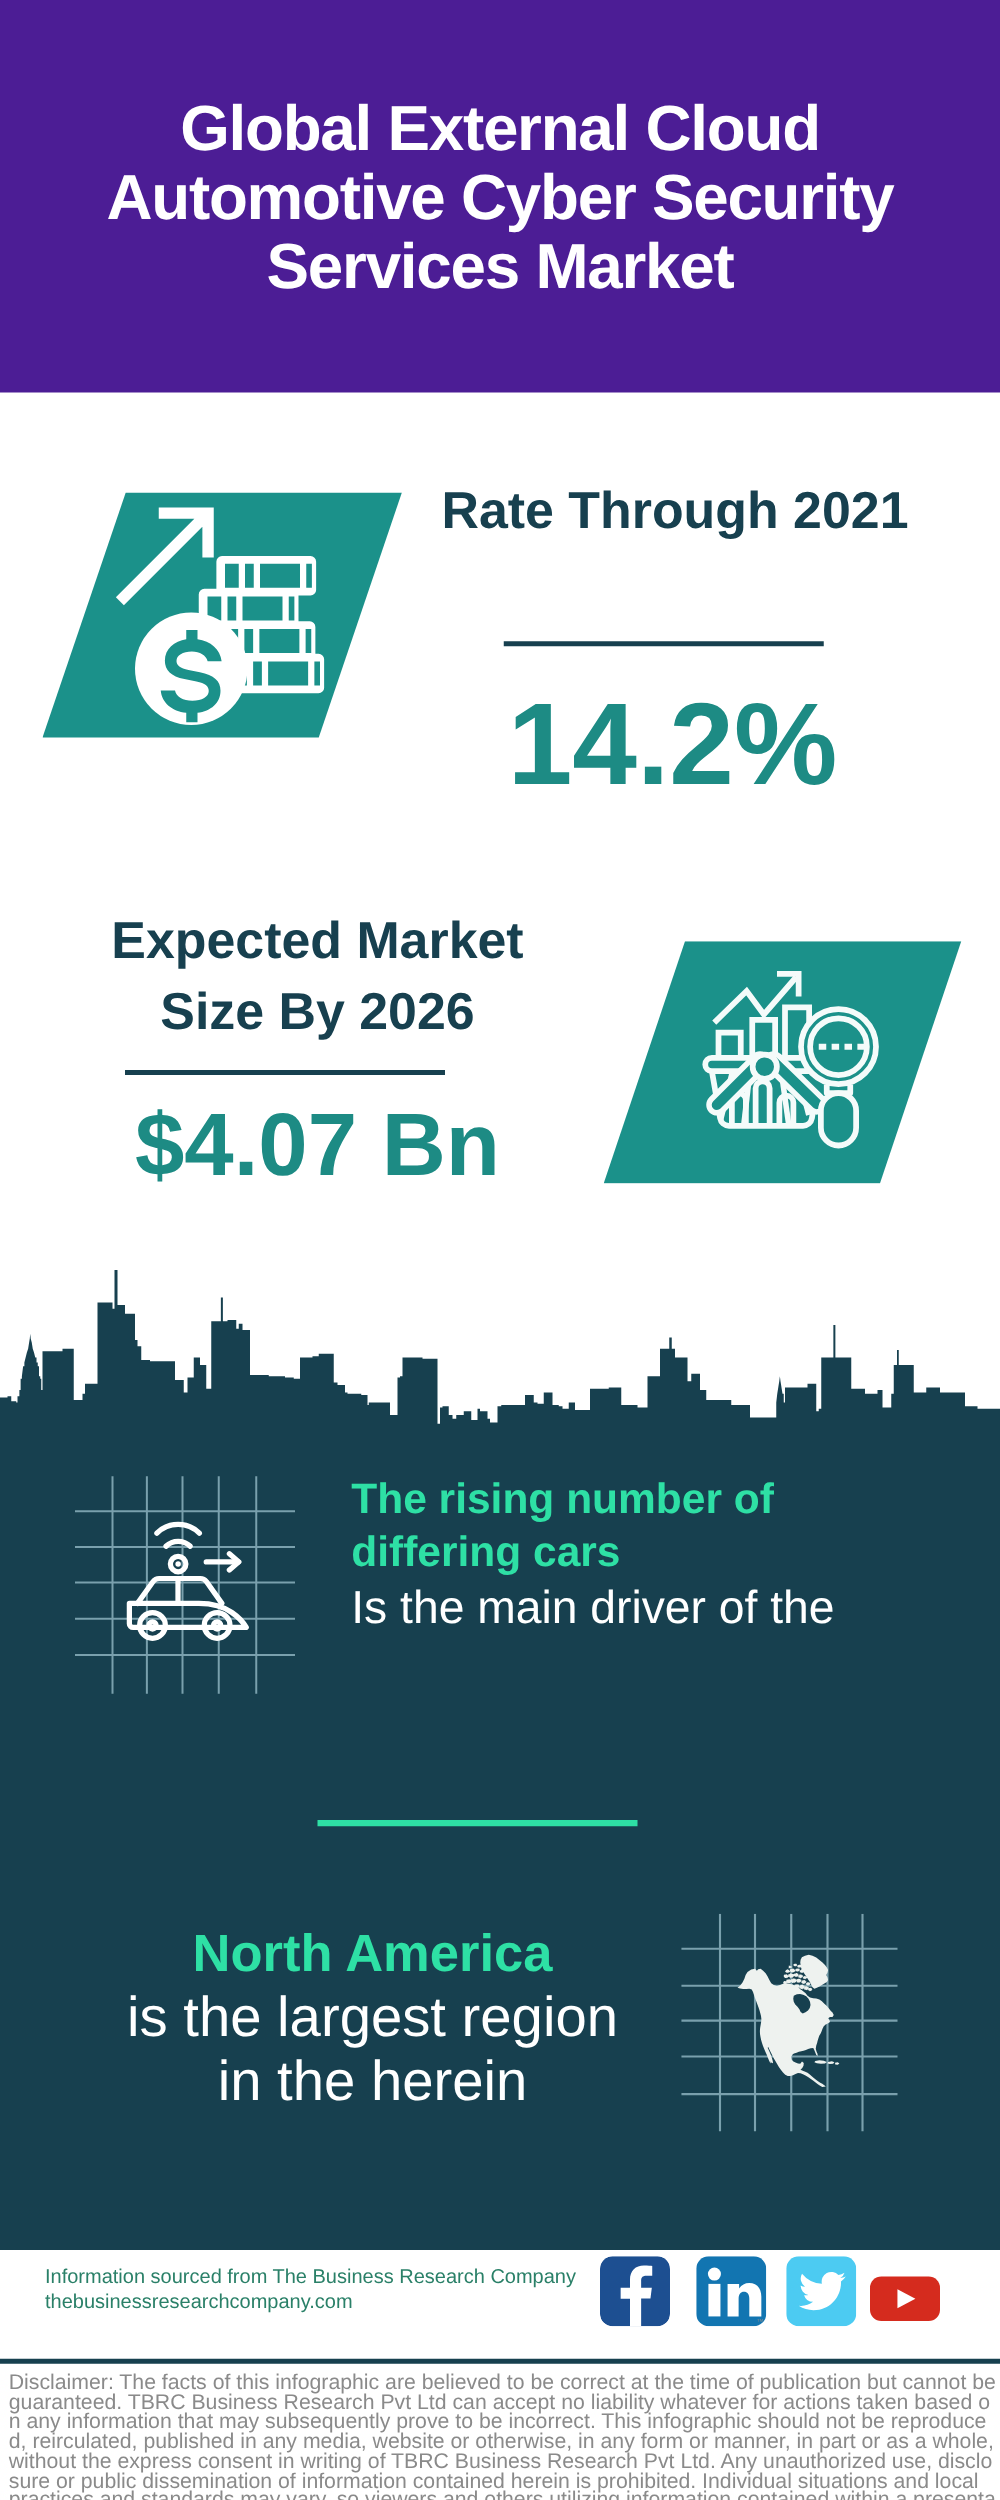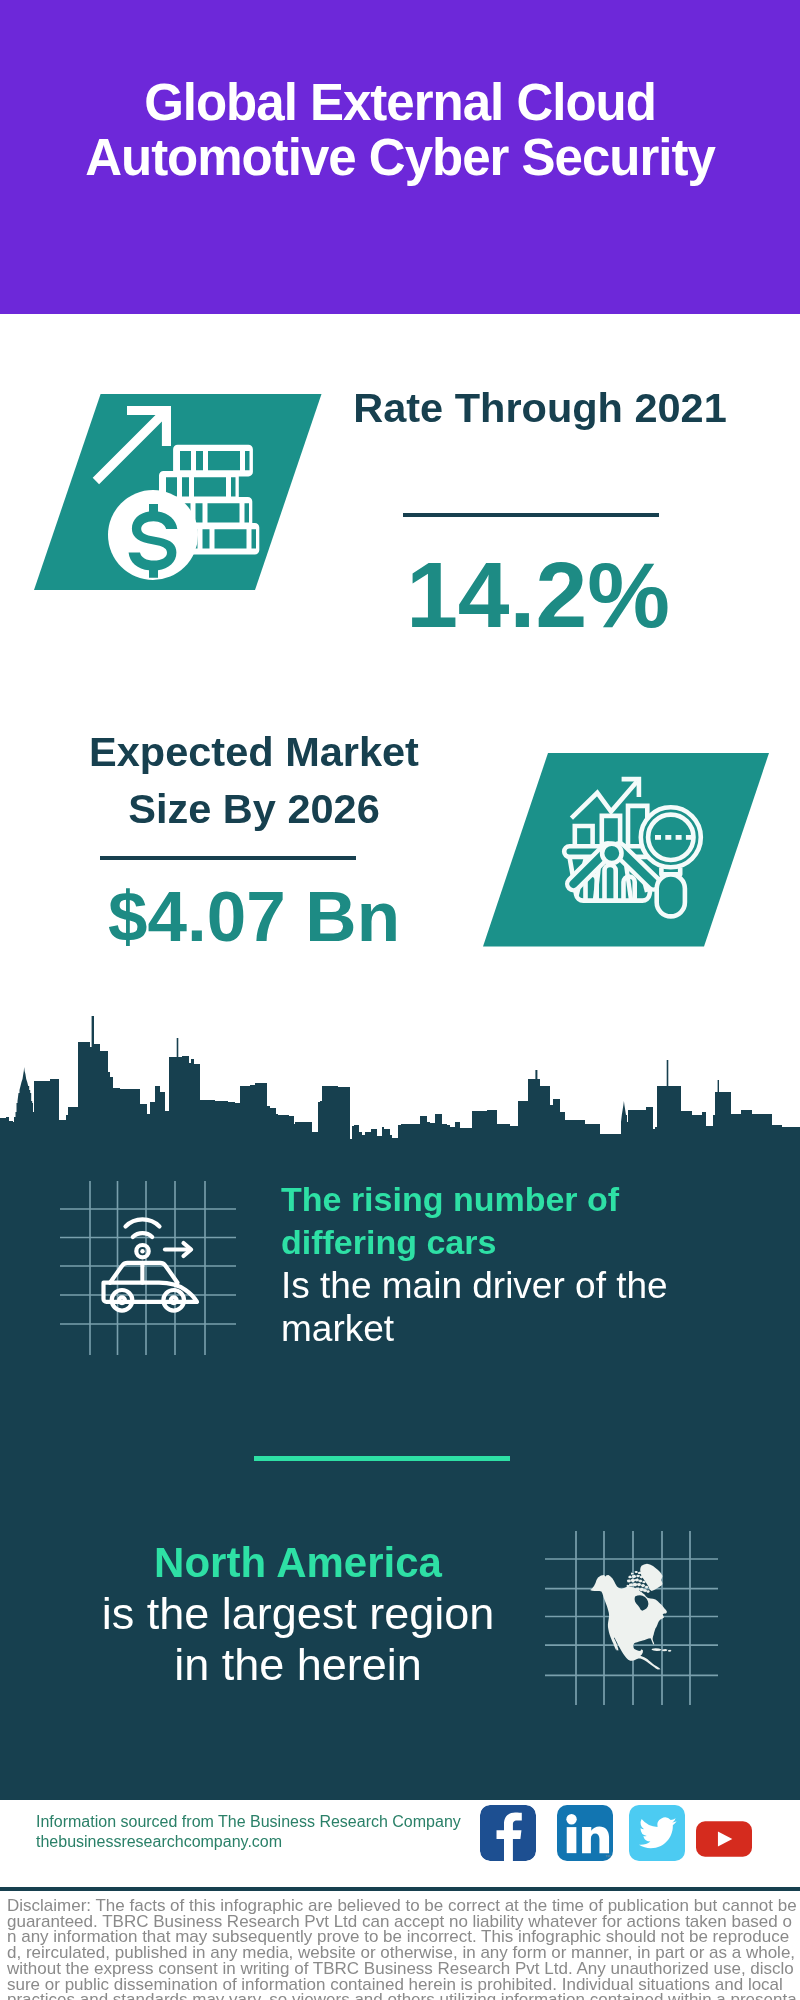--- a/index.html
+++ b/index.html
@@ -1,21 +1,21 @@
 <!DOCTYPE html>
 <html><head>
 <meta charset="utf-8">
 <title>Infographic</title>
 <style>
   html,body{margin:0;padding:0;}
   body{width:800px;height:2000px;background:#ffffff;font-family:"Liberation Sans",sans-serif;overflow:hidden;}
   #page{position:relative;width:800px;height:2000px;overflow:hidden;background:#fff;}
 
   
-  .header{position:absolute;left:0;top:0;width:800px;height:314px;background:#6d28d9;}
+  .header{position:absolute;left:0;top:0;width:800px;height:314px;background:#4c1d95;}
   .header-title{position:absolute;left:0;top:75px;width:800px;text-align:center;color:#ffffff;
     font-weight:bold;font-size:51px;line-height:55px;letter-spacing:-1px;}
 
   .para{position:absolute;}
   .para svg{display:block;}
 
   .stat-title{position:absolute;color:#17404f;font-weight:bold;font-size:41.5px;line-height:57px;text-align:center;}
   .stat-rule{position:absolute;height:4px;background:#17404f;}
   .stat-value{position:absolute;color:#1d8b84;font-weight:bold;font-size:73px;line-height:80px;text-align:center;}
 
@@ -41,20 +41,21 @@
 </style>
 </head>
 <body>
 
 <div id="page">
 
   <div class="header">
     <div class="header-title">
       <div>Global External Cloud</div>
       <div>Automotive Cyber Security</div>
+      <div>Services Market</div>
     </div>
   </div>
 
   <div class="para" style="left:34px;top:394px;width:292px;height:198px;">
     <svg width="292" height="198" viewBox="0 0 292 198">
       <polygon points="66.6,0 287.5,0 221,196 0,196" fill="#1b918a"></polygon>
       <g fill="#ffffff">
 
         <path d="M93 12 L93 21 L121.5 21 L58.7 83.8 L65.1 90.2 L127.9 27.4 L127.9 52 L137 52 L137 12 Z"></path>
 
@@ -165,21 +166,20 @@
       <circle cx="64" cy="121.3" r="2.9"></circle>
       <circle cx="115.7" cy="121.3" r="10.3"></circle>
       <circle cx="115.7" cy="121.3" r="2.9"></circle>
     </g>
   </svg>
 
   <div class="driver-text" style="left:281px;top:1178px;width:430px;">
     <div class="hl">The rising number of</div>
     <div class="hl">differing cars</div>
     <div>Is the main driver of the</div>
-    <div>market</div>
   </div>
 
   <svg style="position:absolute;left:545px;top:1531px;" width="180" height="175" viewBox="0 0 180 175">
     <g stroke="#7aa0ad" stroke-width="1.7">
       <path d="M31 0 V174 M59 0 V174 M88 0 V174 M117 0 V174 M145 0 V174"></path>
       <path d="M0 28 H173 M0 57.6 H173 M0 85.5 H173 M0 114.2 H173 M0 144.3 H173"></path>
     </g>
     <g fill="#eef2ef">
       <path fill-rule="evenodd" d="M47,57.5 L49,55 L50.5,52 L51.5,49 L53,46.5 L56,44.5 L59,44 L60.5,45.5 L61.5,44.3 L63.5,44 L65.5,45.5 L67.5,47.5 L69,50 L70.5,53 L72,55.5 L74,57 L76.5,57.8 L79,57 L81.5,56 L84,55.5 L86.5,56 L89,56.8 L91.5,57.5 L93.5,58.8 L95.5,60.5 L97.5,62 L99.5,63.5 L101,65.5 L103,67 L105.5,67.5 L108,67.8 L110.5,68.5 L112.5,70 L114.5,72 L116.5,73.8 L118,75.5 L119.5,77.5 L121,79 L122,81 L121,82.5 L119,82.5 L117.5,83.5 L118.5,85 L119,86.5 L117.5,87.5 L115.5,88.5 L114,90 L113,92 L112.3,94 L111.4,96 L110.4,97.6 L109.6,100 L109,102 L108.7,103.4 L108,105.4 L107.6,107.9 L108.2,110.2 L109,112 L109.2,113.8 L108,113 L107.2,111 L106.4,109 L105.6,107.3 L103.5,107.6 L101.5,108.2 L99.7,109 L97.8,109.6 L96,110 L94.1,110.4 L92.2,111.2 L90.2,111.8 L89,112.6 L88,114.4 L88.2,116.4 L89.4,118 L91.4,119 L93.4,119.8 L95.2,120 L96.6,118.2 L98,119.4 L97.8,121.6 L96.8,123.4 L95.4,124.8 L97.2,125.6 L99.2,126.3 L101,127.2 L102.6,128.3 L104.2,129.7 L105.8,131.1 L107.8,132.8 L109.4,134 L111.2,135.1 L112.8,135.9 L114.2,137 L115.6,138.2 L112.8,138.6 L110.8,137.4 L109,136.1 L107.2,134.8 L105.4,133.4 L103.4,131.9 L101.4,130.5 L99.4,129.3 L97.4,128.3 L95.4,127.6 L93.4,127.4 L91.4,128.2 L89.4,129.2 L87.2,129.8 L85.2,129.8 L83.2,128.8 L81.4,127 L79.8,125 L78.2,122.8 L76.8,120.4 L75.4,118 L74,115.6 L72.8,113.2 L71.6,110.8 L70.4,108.4 L69.6,106.6 L68.6,107.6 L69.4,110 L70.4,112.4 L71.2,114.8 L71.8,117.4 L71.4,119.8 L70.3,117.6 L69.3,115.2 L68.4,112.8 L67.3,110.4 L66.3,108 L65.4,105.8 L64.6,103.4 L63.9,101 L63.4,98.6 L63,96.2 L62.9,93.8 L63.1,91.4 L63.5,89 L63.9,86.6 L64.1,84.2 L63.8,81.8 L63.2,79.4 L62.5,77 L61.7,74.6 L60.8,72.2 L59.9,69.8 L59,67.4 L58.2,65 L57.4,62.6 L56.4,60.6 L54.5,60 L52,60.1 L49.5,60.1 L47,59.8 L45,59.1 L46,58.4 Z M90,65.5 L92.5,64.4 L95,64.2 L97.5,64.8 L100,66 L101.8,68 L103,70.4 L103.4,73 L102.8,75.4 L101.4,77.4 L99.4,78.8 L97.2,79.7 L95.5,78.6 L94.5,76.4 L93,74.4 L91.2,72.6 L90,70.4 L89.6,68 Z"></path>
       <path d="M99,33.5 L102,32.8 L105,33.5 L108,35 L110.5,37 L113,39 L115,41 L116.5,43 L117.5,45 L117,47 L116,49 L117,51 L117.5,53 L116.5,54.5 L114.5,55.8 L112.5,57 L110.5,58.2 L108.5,59.2 L106.5,60 L105,58.8 L104,56.8 L103,54.8 L101.5,52.5 L100,50.2 L98.5,48 L97,45.8 L96,43.5 L95.5,41.2 L95.2,39 L95.5,36.8 L96.5,34.8 Z"></path>

